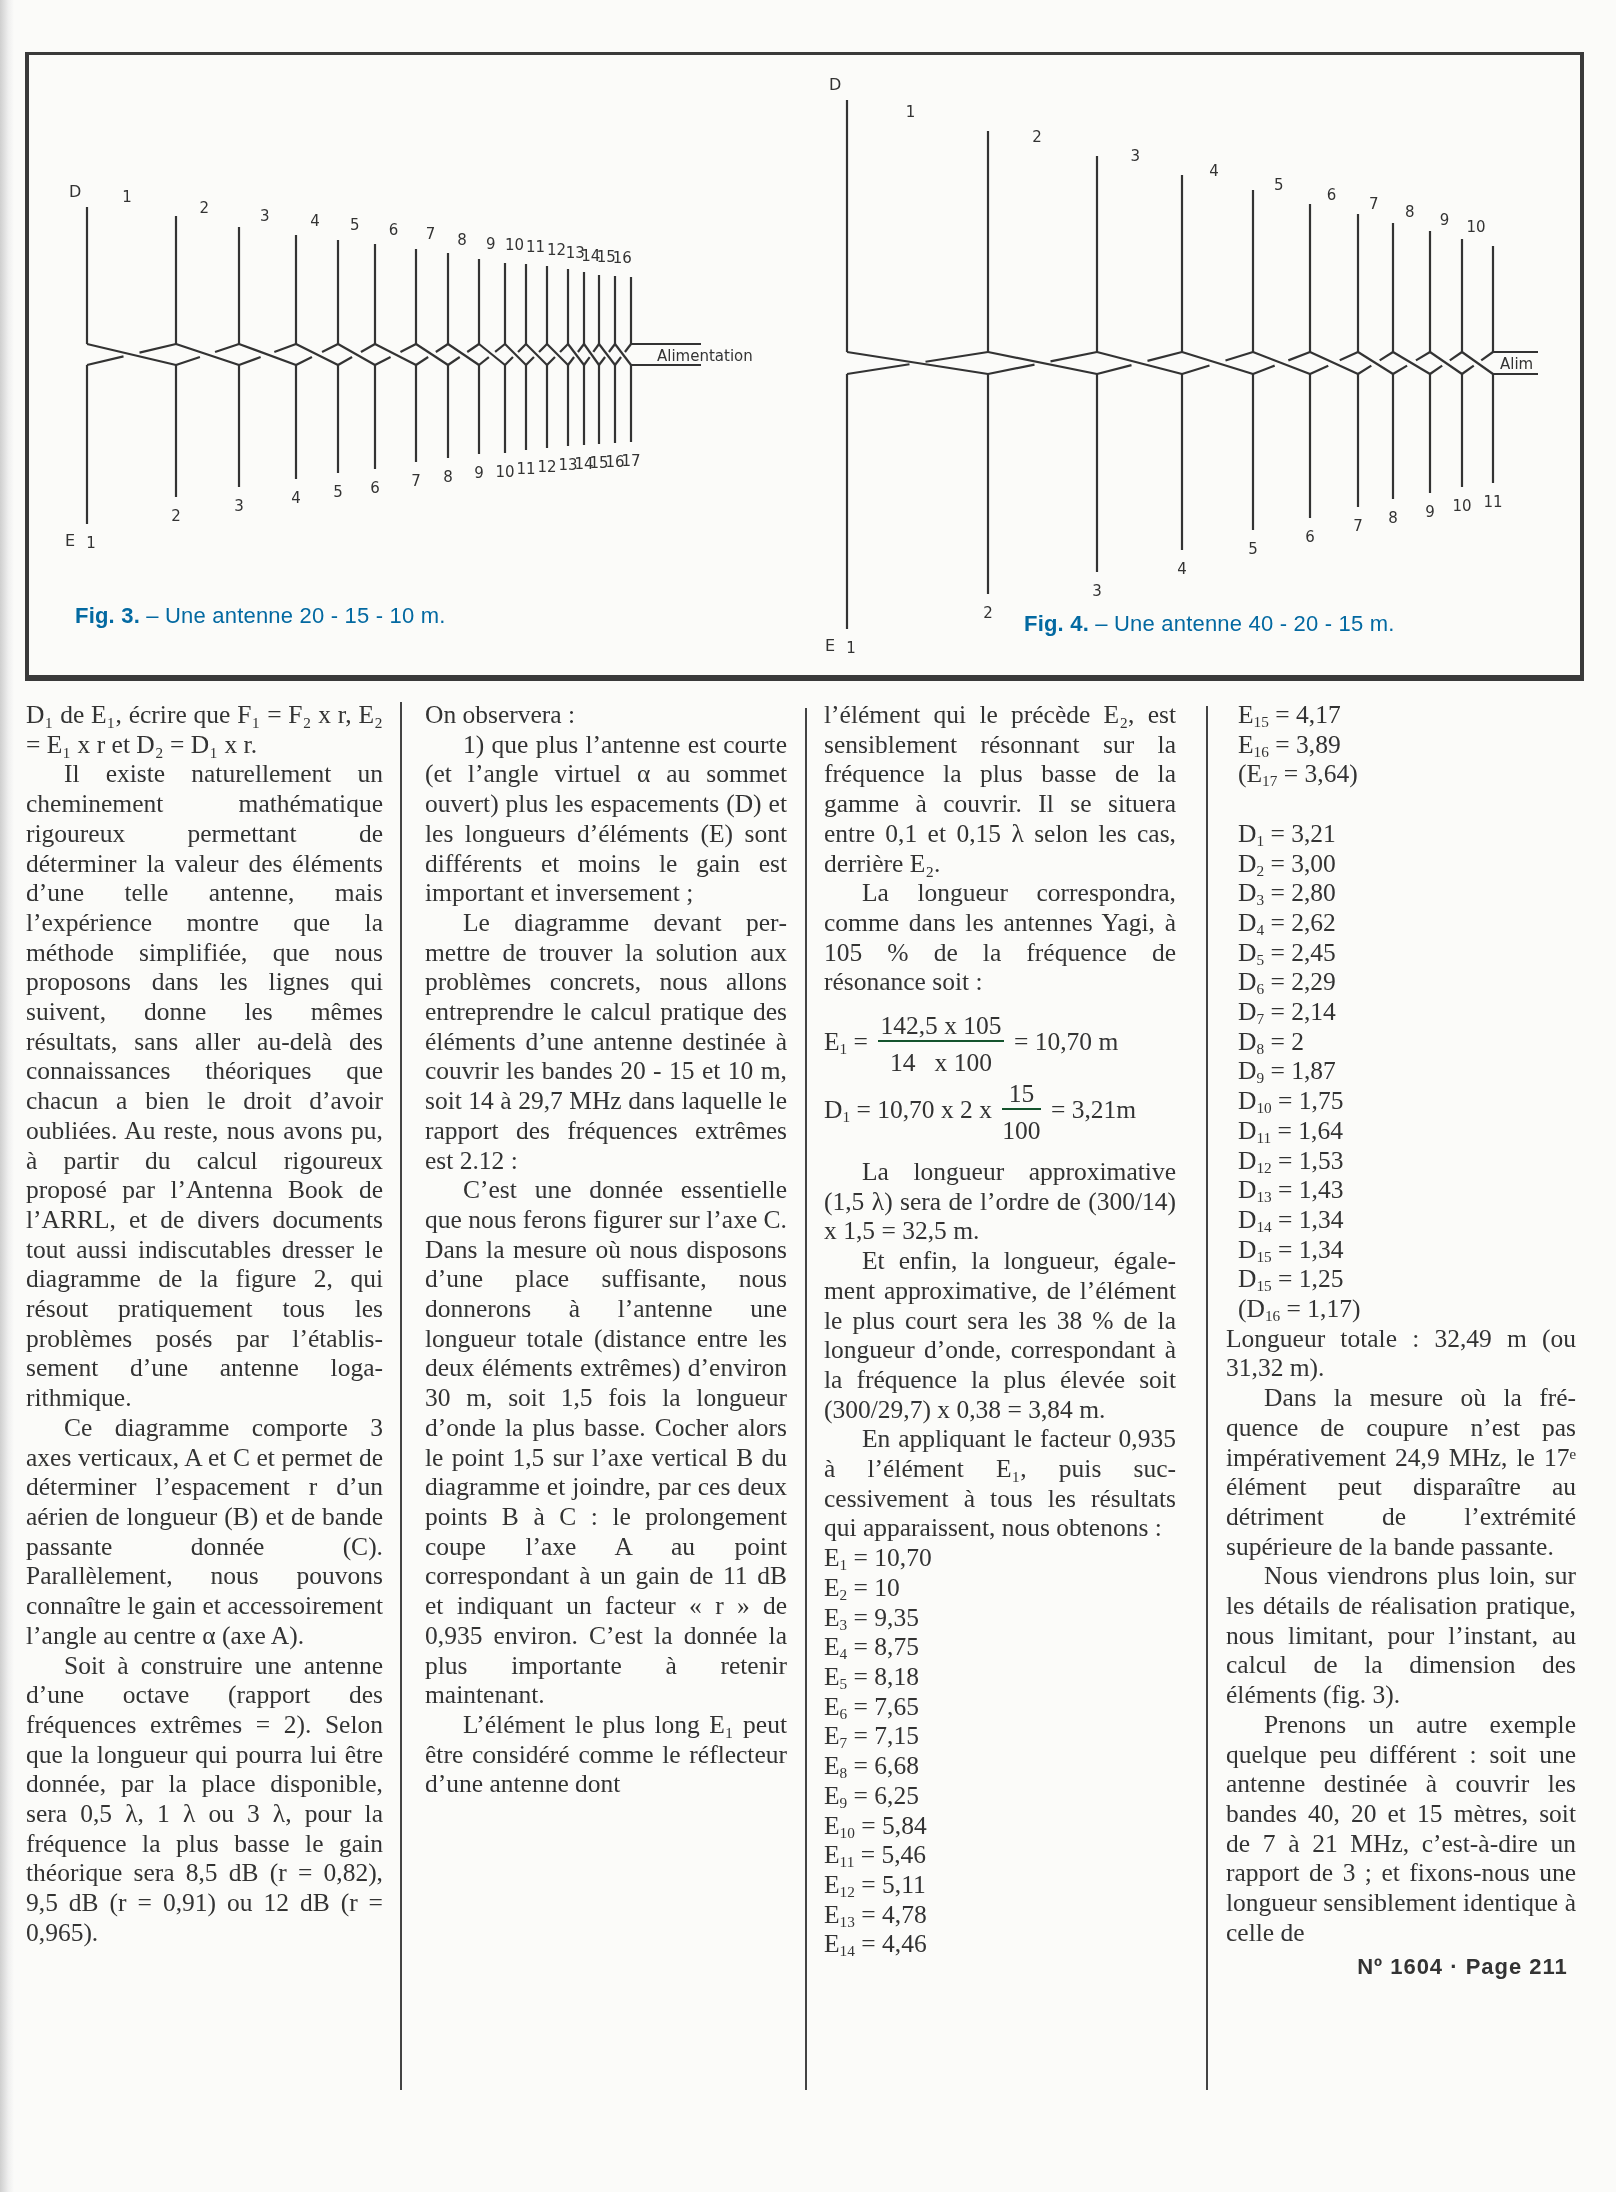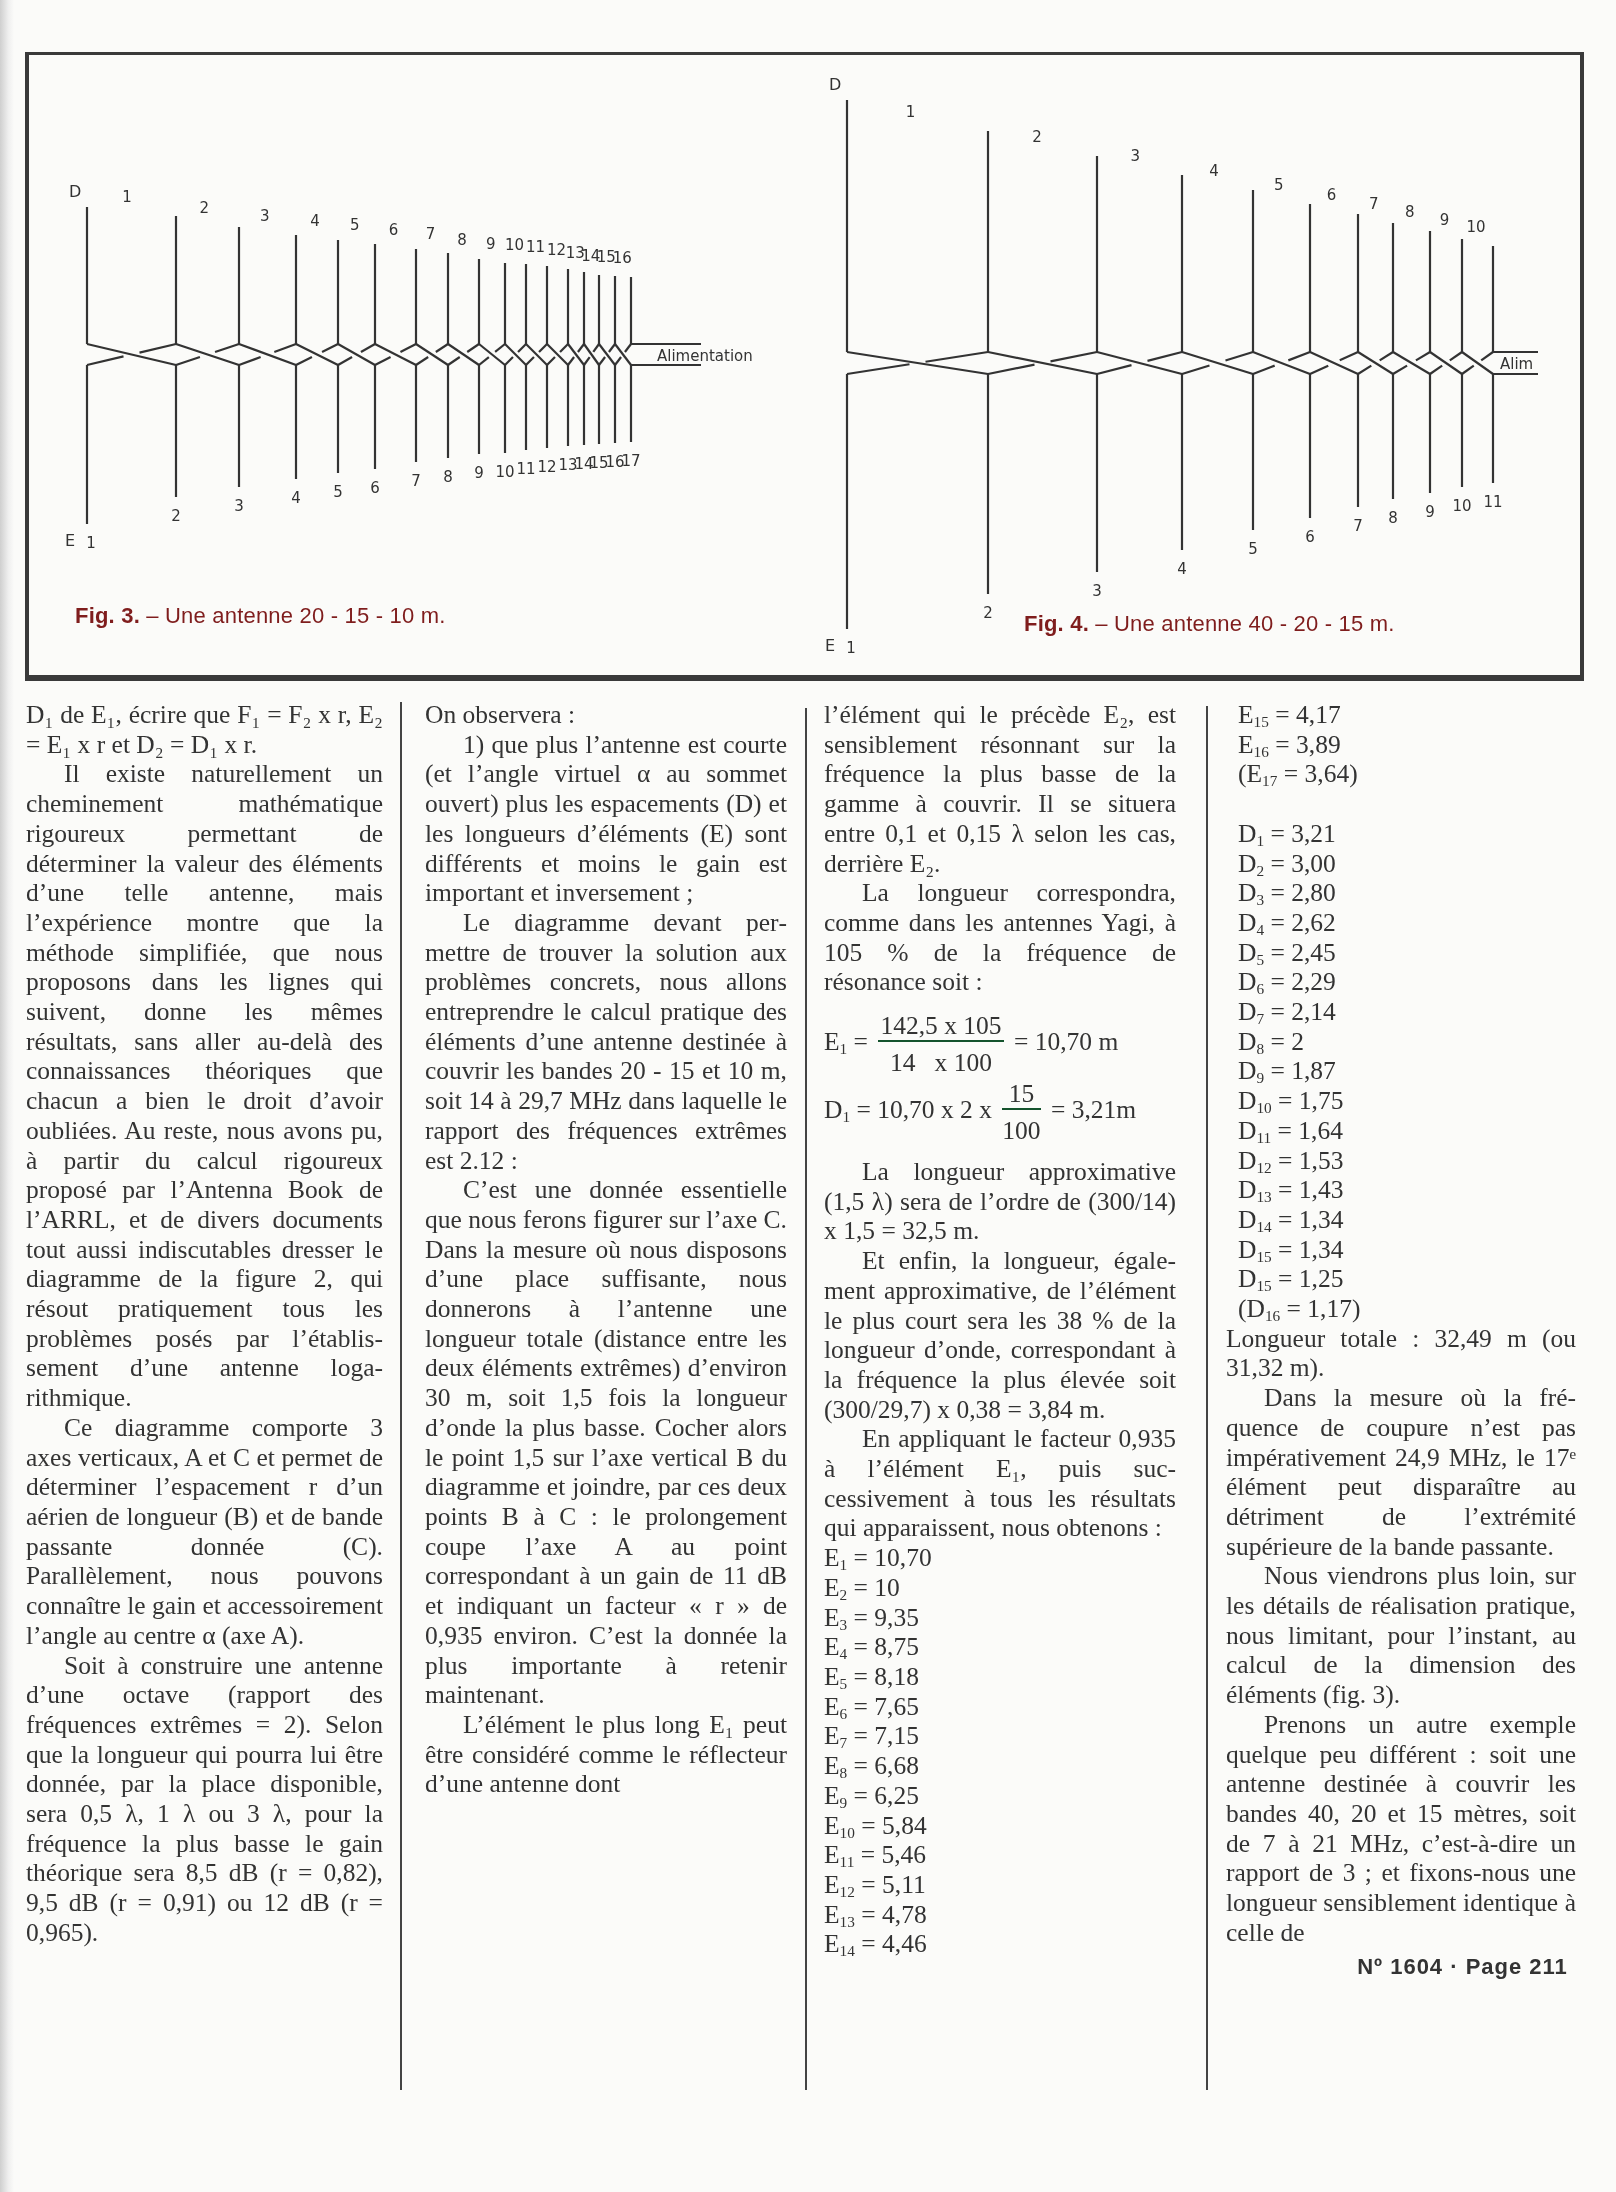--- a/index.html
+++ b/index.html
@@ -20,21 +20,21 @@
   svg.figures {
     position: absolute; left: 0; top: 0; width: 1616px; height: 700px;
   }
   svg.figures line, svg.figures polyline { stroke: #333; stroke-width: 2.2; fill: none; }
   svg.figures text { font-family: "DejaVu Sans", sans-serif; fill: #333; }
   .fig-label { font-size: 15px; }
   .axis-label { font-size: 16px; }
   .feed-label { font-size: 15px; }
   .caption {
     position: absolute; font-family: "Liberation Sans", "DejaVu Sans", sans-serif;
-    font-size: 22px; color: #7f1d1d; letter-spacing: 0.2px; white-space: nowrap;
+    font-size: 22px; color: #0369a1; letter-spacing: 0.2px; white-space: nowrap;
   }
   .caption b { font-weight: bold; }
   .col {
     position: absolute; top: 700px; font-size: 25.5px; line-height: 29.7px;
     text-align: justify; hyphens: manual; color: #333;
   }
   .col p { margin: 0; }
   .col .ind { text-indent: 38px; }
   .divider {
     position: absolute; width: 2px; background: #444;

